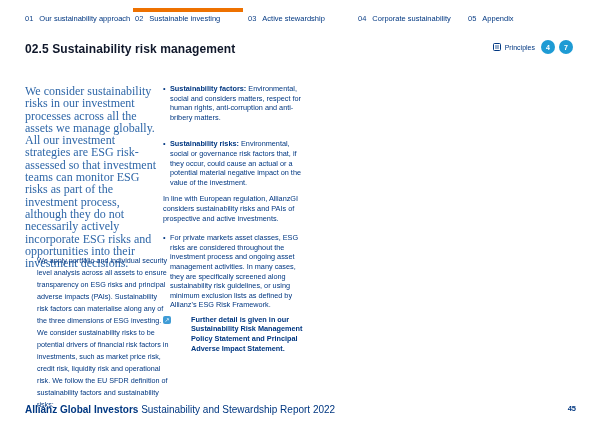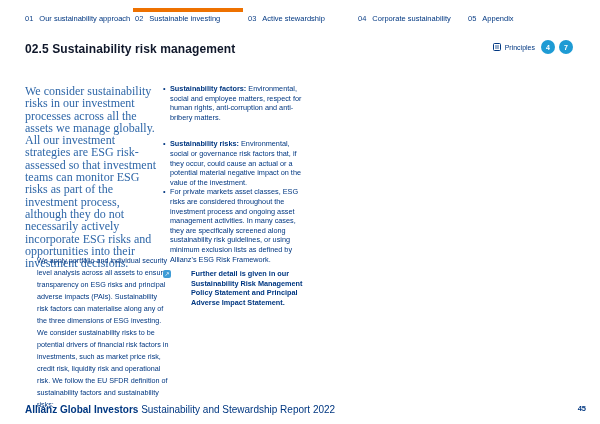--- a/index.html
+++ b/index.html
@@ -31,21 +31,21 @@
   .bullets li{position:relative;padding-left:7px;}
   .bullets li + li{margin-top:17px;}
   .bullets li::before{content:"•";position:absolute;left:0;top:0;font-size:7.3px;}
   .mid-para{margin:7px 0 10px 0;}
   .link-note{display:flex;gap:20px;margin-top:5px;font-weight:700;cursor:pointer;align-items:flex-start;}
   .link-icon{flex:none;width:8px;height:8px;margin-top:1px;border-radius:2px;background:#3f9cd6;
          color:#fff;font-size:6px;line-height:8px;text-align:center;font-weight:400;}
   
   .footer-left{position:absolute;left:25px;top:404px;font-size:10px;color:#003781;white-space:nowrap;}
   .footer-left b{font-weight:700;}
-  .footer-page{position:absolute;right:14px;top:404px;font-size:7.5px;font-weight:700;color:#003781;}
+  .footer-page{position:absolute;right:24px;top:404px;font-size:7.5px;font-weight:700;color:#003781;}
 </style>
 </head>
 <body>
 
 <div>
 
   <nav>
     <div class="active-bar"></div>
     <div class="nav-item n1">
       <span class="nav-num">01</span>
@@ -80,23 +80,24 @@
     <span class="principles-label">Principles</span>
     <span class="badge">4</span>
     <span class="badge">7</span>
   </div>
 
   <p class="intro">We consider sustainability risks in our investment processes across all the assets we manage globally. All our investment strategies are ESG risk-assessed so that investment teams can monitor ESG risks as part of the investment process, although they do not necessarily actively incorporate ESG risks and opportunities into their investment decisions.</p>
   <p class="left-body">We apply portfolio and individual security level analysis across all assets to ensure transparency on ESG risks and principal adverse impacts (PAIs). Sustainability risk factors can materialise along any of the three dimensions of ESG investing. We consider sustainability risks to be potential drivers of financial risk factors in investments, such as market price risk, credit risk, liquidity risk and operational risk. We follow the EU SFDR definition of sustainability factors and sustainability risks:</p>
 
   <div class="mid">
     <ul class="bullets">
-      <li><b>Sustainability factors:</b><span> Environmental, social and employee matters, respect for human rights, anti-corruption and anti-bribery matters.</span></li>
+      <li><b>Sustainability factors:</b><span> Environmental, social and considers matters, respect for human rights, anti-corruption and anti-bribery matters.</span></li>
       <li><b>Sustainability risks:</b><span> Environmental, social or governance risk factors that, if they occur, could cause an actual or a potential material negative impact on the value of the investment.</span></li>
     </ul>
+    <p class="mid-para">In line with European regulation, AllianzGI considers sustainability risks and PAIs of prospective and active investments.</p>
     <ul class="bullets">
       <li><span>For private markets asset classes, ESG risks are considered throughout the investment process and ongoing asset management activities. In many cases, they are specifically screened along sustainability risk guidelines, or using minimum exclusion lists as defined by Allianz's ESG Risk Framework.</span></li>
     </ul>
     <div class="link-note">
       <span class="link-icon">↗</span>
       <span>Further detail is given in our Sustainability Risk Management Policy Statement and Principal Adverse Impact Statement.</span>
     </div>
   </div>
 
   <div class="footer-left">

